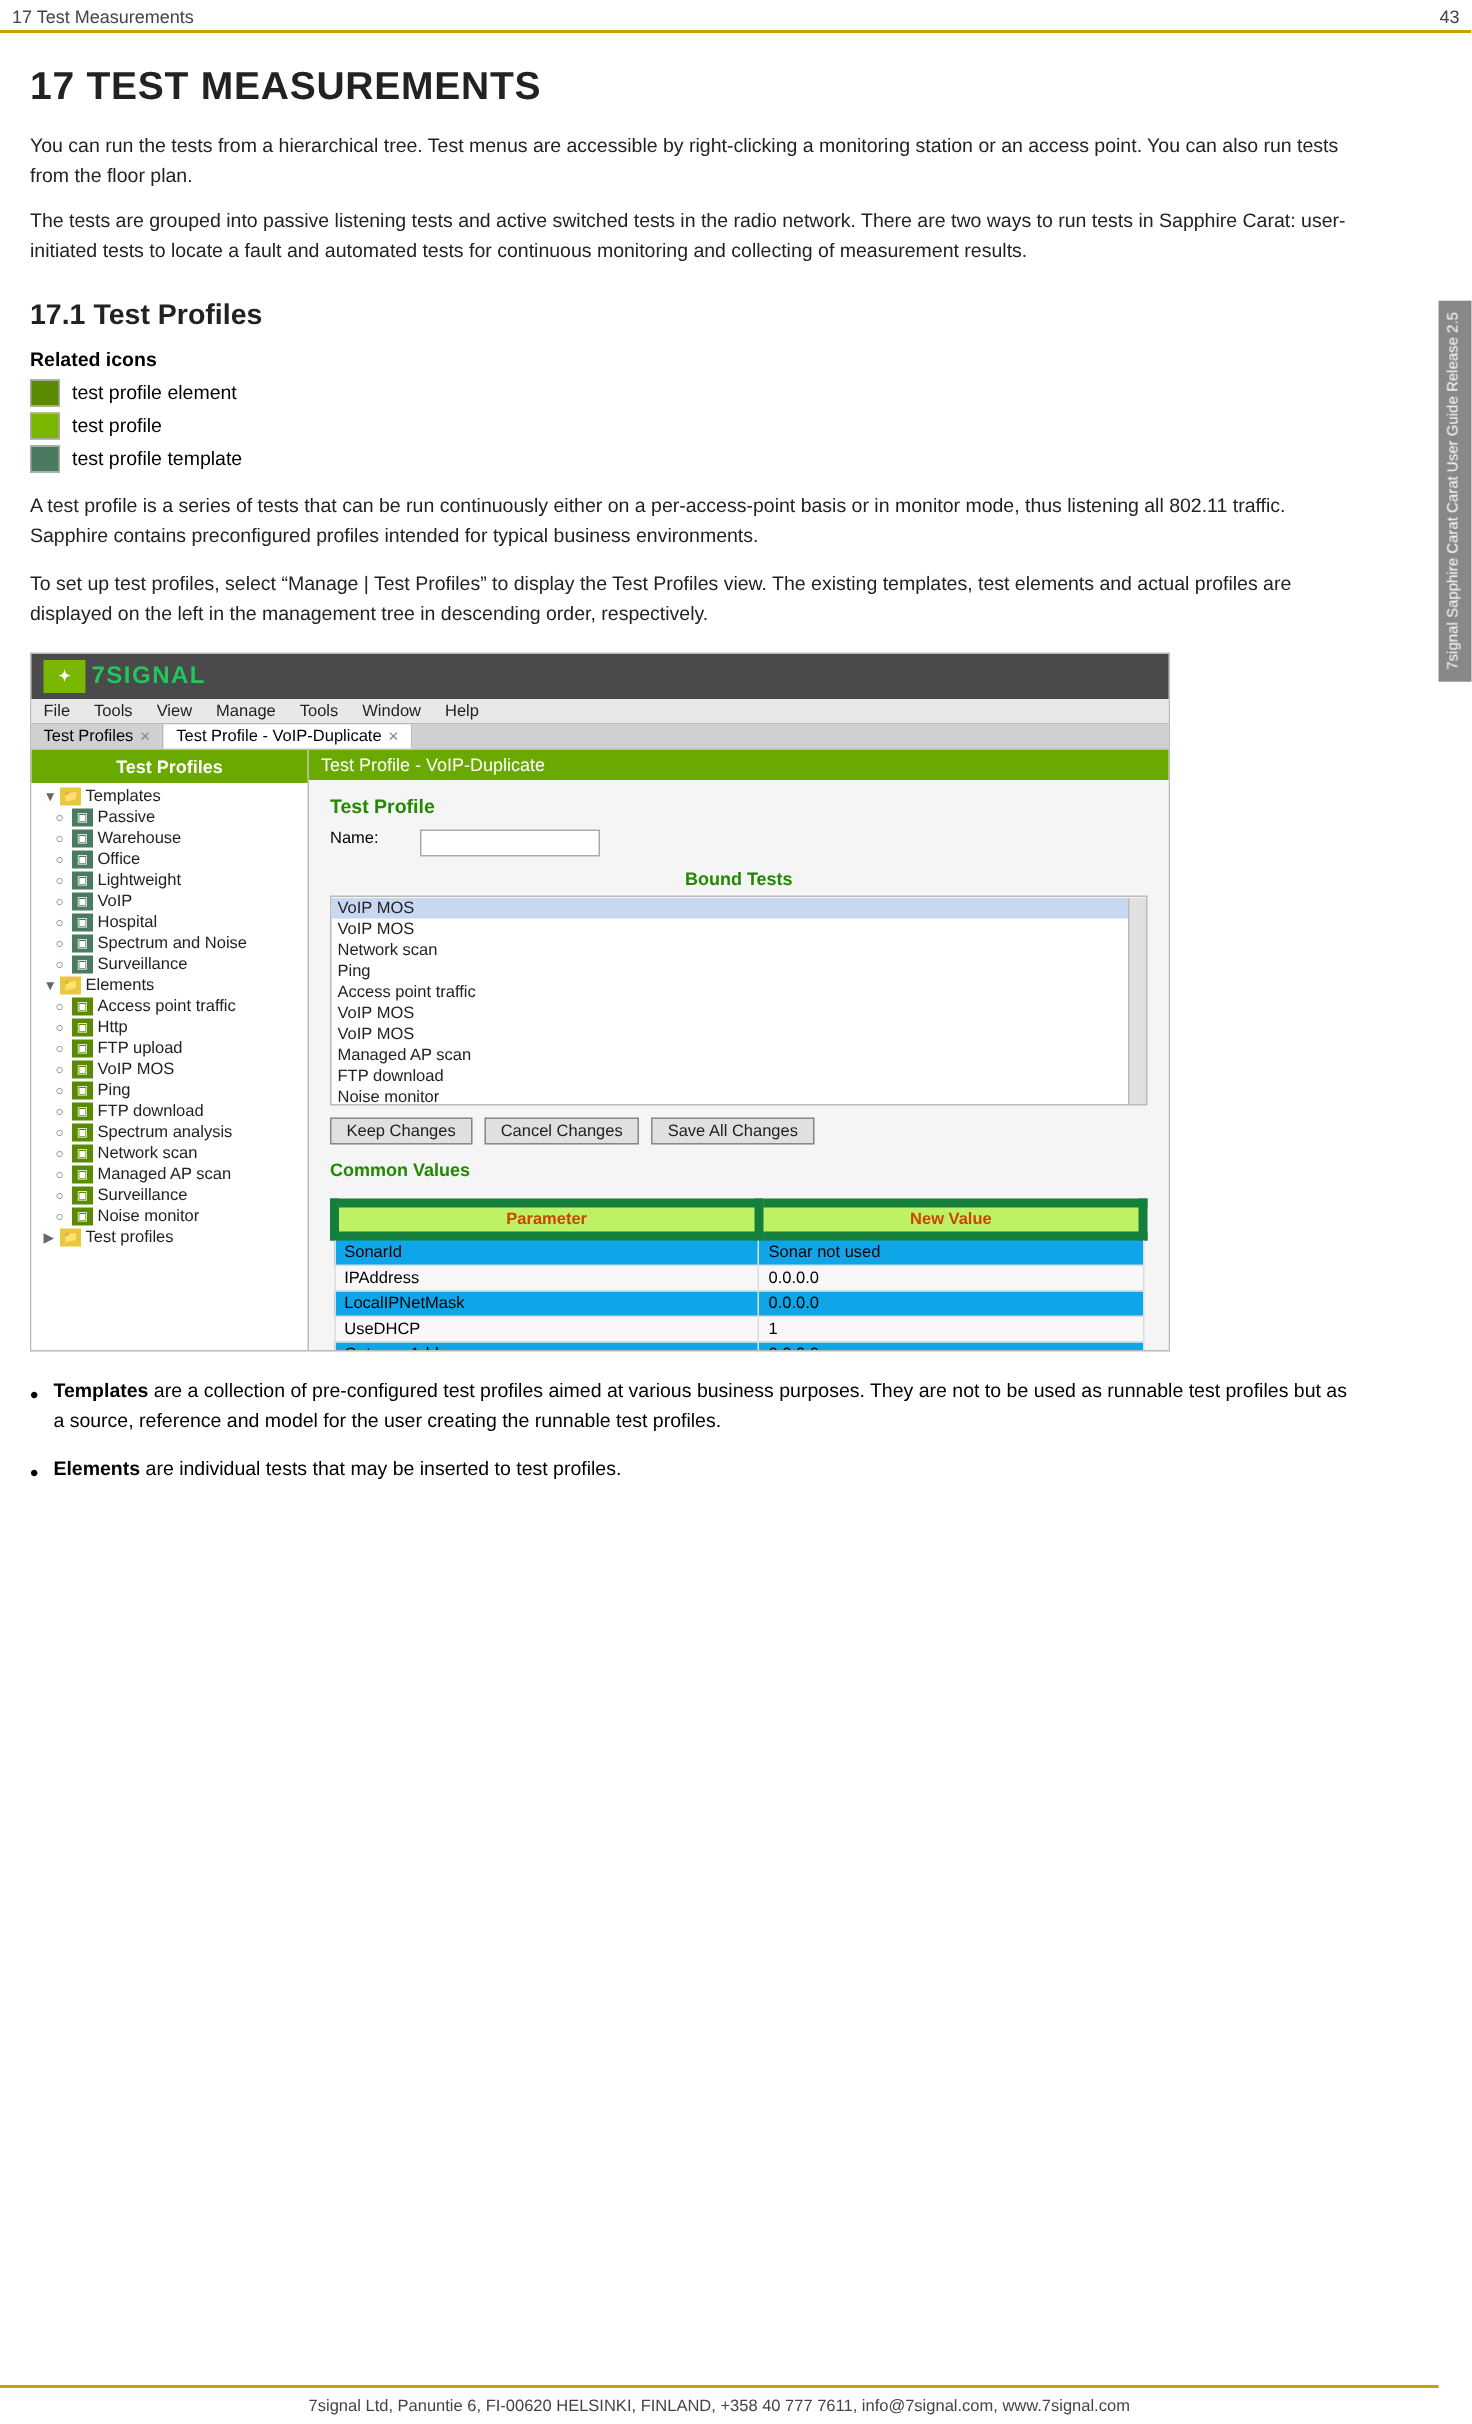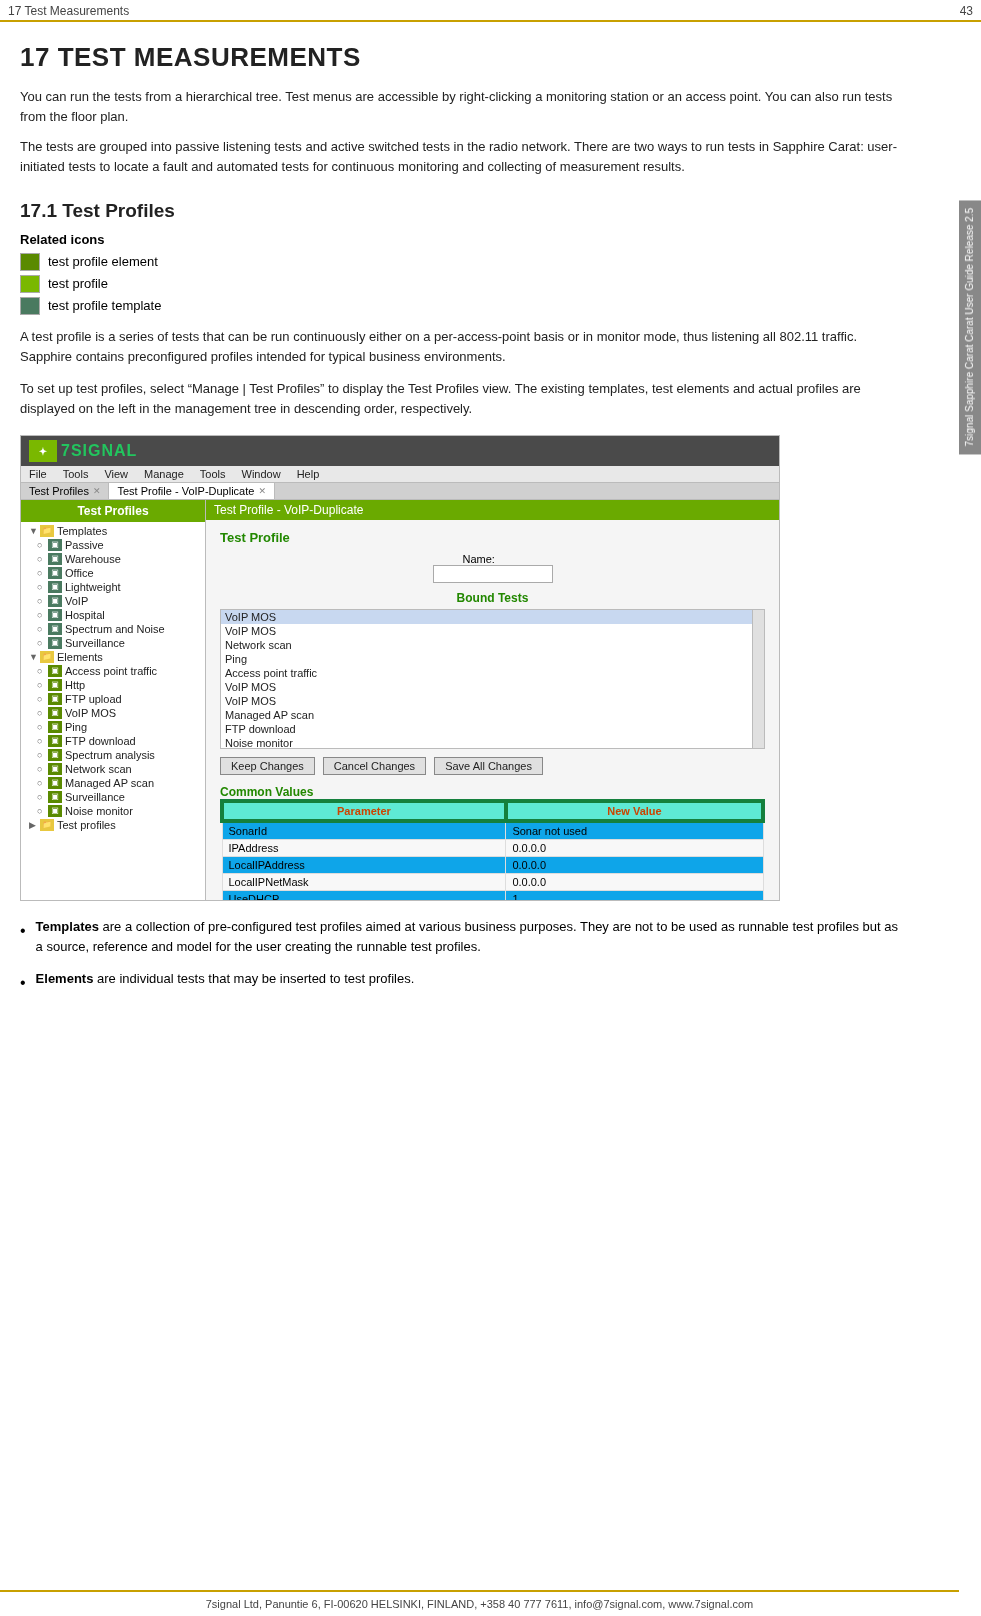--- a/index.html
+++ b/index.html
@@ -282,24 +282,22 @@
 
     .form-section-title {
       color: #228800;
       font-weight: bold;
       font-size: 13px;
       margin-bottom: 8px;
     }
 
     .form-row {
       display: flex;
-      align-items: center;
       margin-bottom: 8px;
       font-size: 11px;
-      flex-direction: column;
     }
     .form-label {
       width: 60px;
       font-size: 11px;
     }
     .form-input {
       width: 120px;
       height: 18px;
       border: 1px solid #aaa;
       background: #fff;
@@ -356,30 +354,30 @@
       color: #222;
     }
 
     .common-values-section {
       margin-top: 4px;
     }
     .common-values-title {
       color: #228800;
       font-weight: bold;
       font-size: 12px;
-      margin-bottom: 0;
+      margin-bottom: 12px;
     }
     .cv-table {
       width: 100%;
       border-collapse: collapse;
       font-size: 11px;
     }
     .cv-table th {
-      background: #5eead4;
-      border: 4px solid #15803d;
+      background: #bef264;
+      border: 6px solid #15803d;
       padding: 2px 6px;
       text-align: center;
     }
     .cv-table th.param-col {
       color: #cc4400;
     }
     .cv-table th.value-col {
       color: #cc4400;
     }
     .cv-table td {
@@ -656,24 +654,20 @@
                 </tr>
               </thead>
               <tbody id="cv-tbody">
 
               <tr>
                     <td>SonarId</td>
                     <td>Sonar not used</td>
                   </tr>
                   <tr>
                     <td>IPAddress</td>
-                    <td>0.0.0.0</td>
-                  </tr>
-                  <tr>
-                    <td>LocalIPAddress</td>
                     <td>0.0.0.0</td>
                   </tr>
                   <tr>
                     <td>LocalIPNetMask</td>
                     <td>0.0.0.0</td>
                   </tr>
                   <tr>
                     <td>UseDHCP</td>
                     <td>1</td>
                   </tr>

